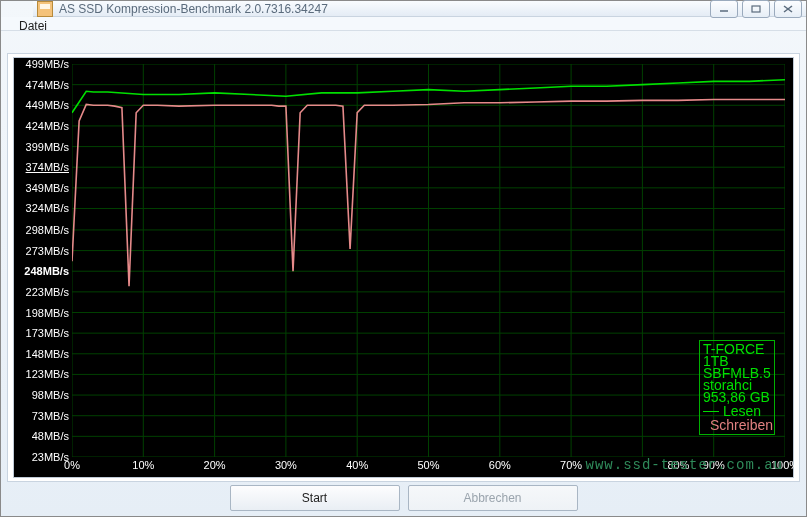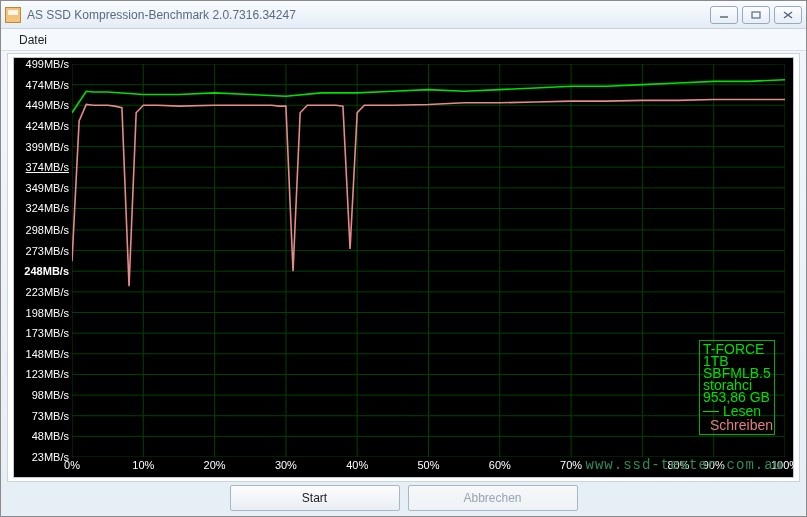--- a/index.html
+++ b/index.html
@@ -12,26 +12,27 @@
     overflow: hidden;
   }
   .window {
     width: 807px;
     height: 517px;
     border: 1px solid #8a8a8a;
     background: linear-gradient(#f3f7fb, #e6eef6);
     position: relative;
   }
   .titlebar {
-    height: 28px;
+    height: 16px;
     background: linear-gradient(#f9fcff, #e4ecf5);
     border-bottom: 1px solid #c9d4e0;
     display: flex;
     align-items: center;
     padding: 0 4px;
+    margin-left: 32px;
   }
   .titlebar .app-icon {
     width: 16px; height: 16px;
     background: #f4c27a;
     border: 1px solid #b88a3a;
     margin-right: 6px;
     position: relative;
   }
   .titlebar .app-icon::after {
     content:"";
@@ -48,24 +49,23 @@
     width: 28px; height: 18px;
     border: 1px solid #9aaabd;
     border-radius: 3px;
     background: linear-gradient(#fcfdff,#e6eef6);
     display: flex; align-items:center; justify-content:center;
     color:#5a6b7c;
     font-size:11px;
     cursor: pointer;
   }
   .menubar {
-    height: 22px;
+    height: 14px;
     padding: 0 10px 0 12px;
     display: flex;
-    align-items: center;
     background: #f5f9fd;
     border-bottom: 1px solid #d6dee7;
   }
   .menubar .menu-item {
     padding: 2px 6px;
     color: #222;
     cursor: pointer;
   }
   .content {
     position: absolute;

